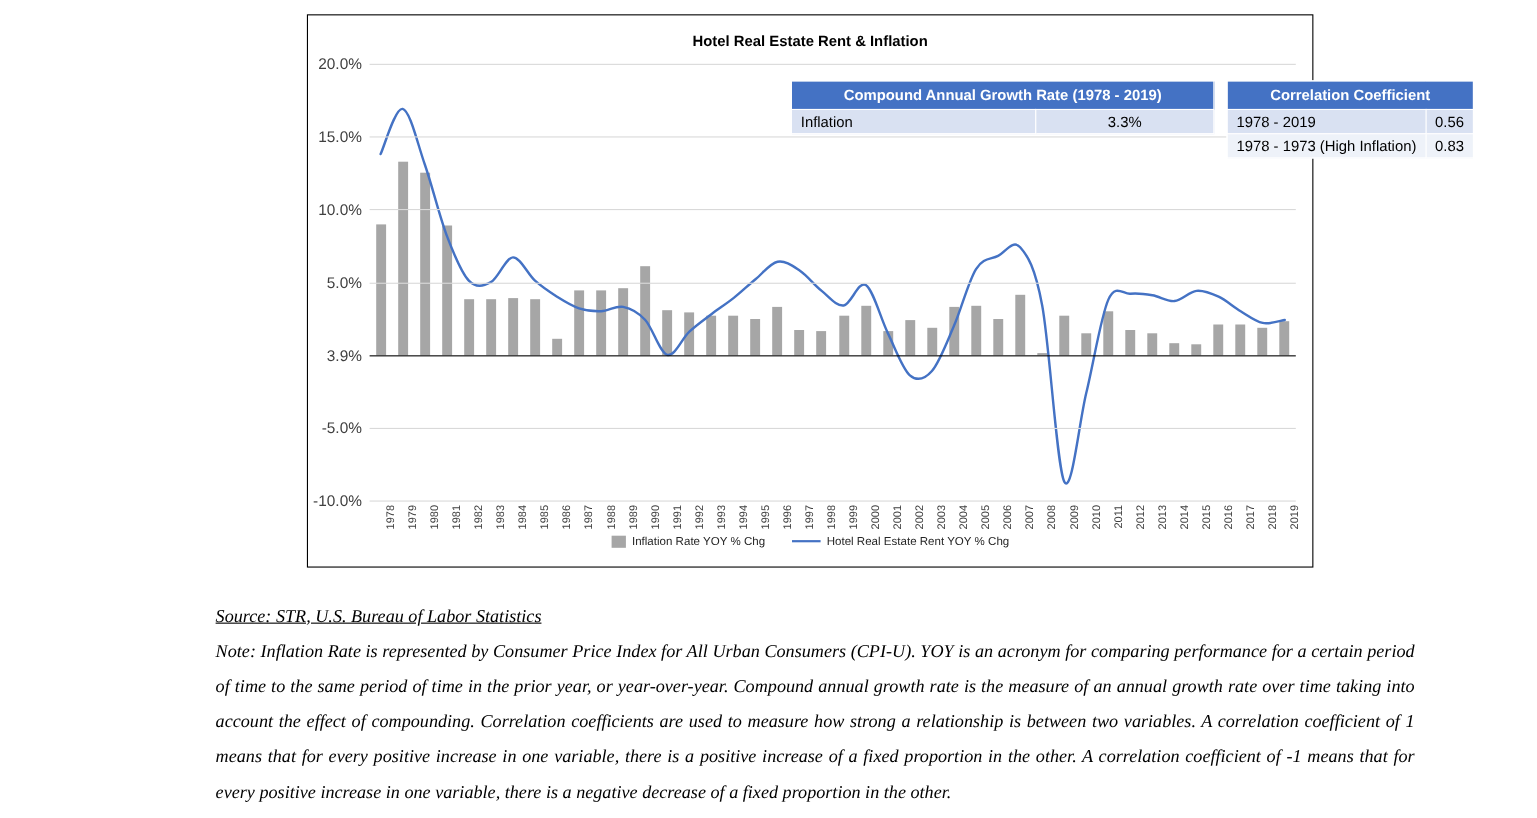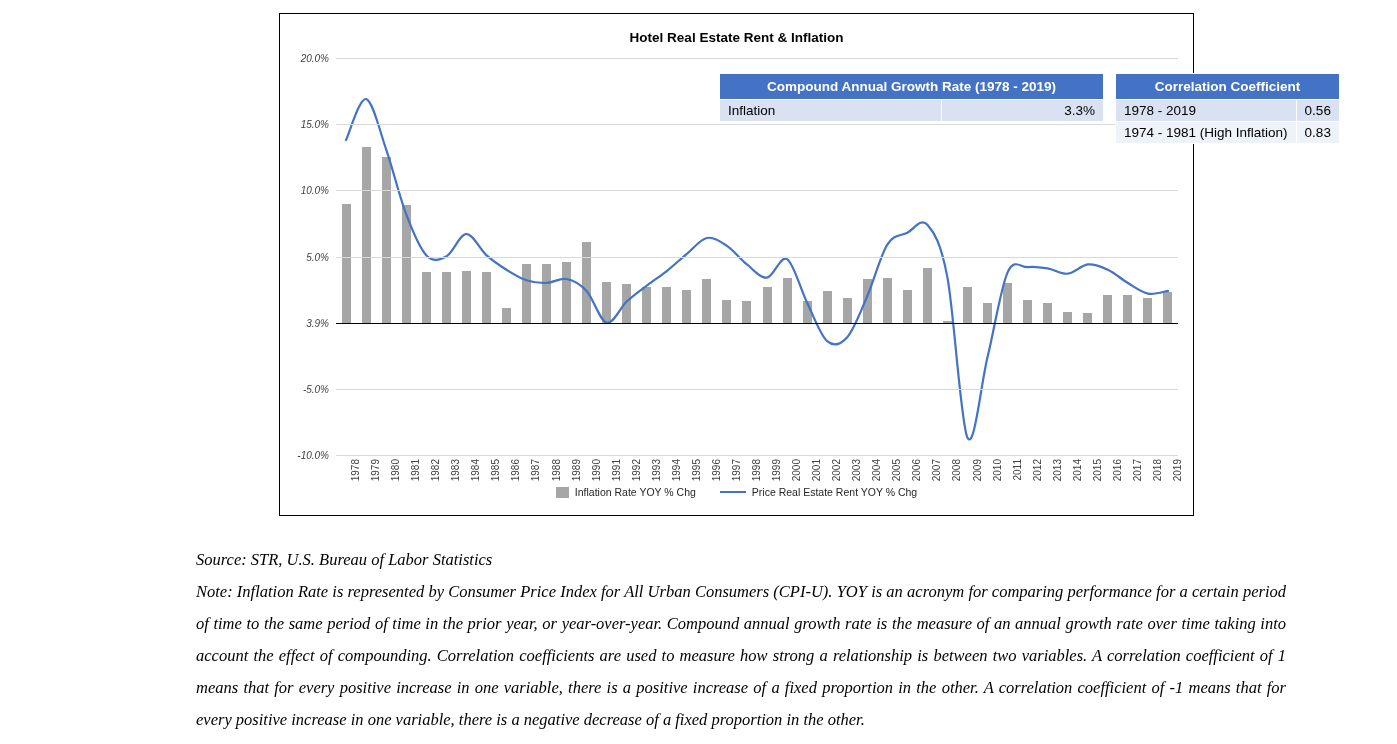--- a/index.html
+++ b/index.html
@@ -62,24 +62,23 @@
     left: 0;
     width: 100%;
     height: 1px;
     background: #000000;
   }
   .ytick {
     position: absolute;
     right: 100%;
     transform: translateY(-50%);
     padding-right: 7px;
-    font-size: 10px;
+    font-size: 14px;
     color: #404040;
     white-space: nowrap;
-    font-style: italic;
   }
   .bars, .svgline {
     position: absolute;
     left: 0; top: 0;
     width: 100%;
     height: 100%;
   }
   .bar {
     position: absolute;
     background: #a6a6a6;
@@ -139,37 +138,37 @@
     font-weight: bold;
     text-align: center;
     font-size: 13.5px;
     padding: 5px 8px;
   }
   .row-a { background: #d9e1f2; }
   .row-b { background: #eef2f9; }
   .cell-val { text-align: center; }
   .tbl-left { left: 439px; top: 59px; }
   .tbl-left td.label { width: 205px; }
-  .tbl-left td.val { width: 145px; text-align: right; }
+  .tbl-left td.val { width: 145px; }
   .tbl-right { left: 835px; top: 59px; }
   .tbl-right td.label { width: 175px; }
   .tbl-right td.val { width: 140px; }
   
   .notes {
     position: absolute;
     left: 160px;
     top: 527px;
     width: 1090px;
     font-family: "Liberation Serif", serif;
     font-style: italic;
     font-size: 16.5px;
     color: #000000;
     line-height: 32px;
   }
-  .notes .src { margin-bottom: 0; }
+  .notes .src { margin-bottom: 0; text-decoration: underline; }
   .notes .note { margin-top: 0; text-align: justify; }
 </style>
 </head>
 <body>
 
 <div id="page">
 
   <div class="chart-frame">
 
     <div class="chart-title">Hotel Real Estate Rent &amp; Inflation</div>
@@ -283,21 +282,21 @@
         <div class="xlab" style="left: 835.976px;">2019</div>
       </div>
 
     <div class="legend">
       <div class="legend-item">
         <span class="swatch-bar"></span>
         <span>Inflation Rate YOY % Chg</span>
       </div>
       <div class="legend-item">
         <span class="swatch-line"></span>
-        <span>Price Real Estate Rent YOY % Chg</span>
+        <span>Hotel Real Estate Rent YOY % Chg</span>
       </div>
     </div>
 
     <table class="tbl tbl-left">
       <tbody>
           <tr>
         <td class="hdr" colspan="2">Compound Annual Growth Rate (1978 - 2019)</td>
       </tr>
       <tr class="row-a">
         <td class="label">Inflation</td>
@@ -309,21 +308,21 @@
     <table class="tbl tbl-right">
       <tbody>
           <tr>
         <td class="hdr" colspan="2">Correlation Coefficient</td>
       </tr>
       <tr class="row-a">
         <td class="label">1978 - 2019</td>
         <td class="val cell-val">0.56</td>
       </tr>
       <tr class="row-b">
-        <td class="label">1974 - 1981 (High Inflation)</td>
+        <td class="label">1978 - 1973 (High Inflation)</td>
         <td class="val cell-val">0.83</td>
       </tr>
     </tbody>
       </table>
 
   </div>
 
   <div class="notes">
     <p class="src">Source:  STR, U.S. Bureau of Labor Statistics</p>
     <p class="note">Note:  Inflation Rate is represented by Consumer Price Index for All Urban Consumers (CPI-U).  YOY is an acronym for comparing performance for a certain period of time to the same period of time in the prior year, or year-over-year.  Compound annual growth rate is the measure of an annual growth rate over time taking into account the effect of compounding.  Correlation coefficients are used to measure how strong a relationship is between two variables.  A correlation coefficient of 1 means that for every positive increase in one variable, there is a positive increase of a fixed proportion in the other.  A correlation coefficient of -1 means that for every positive increase in one variable, there is a negative decrease of a fixed proportion in the other.</p>

